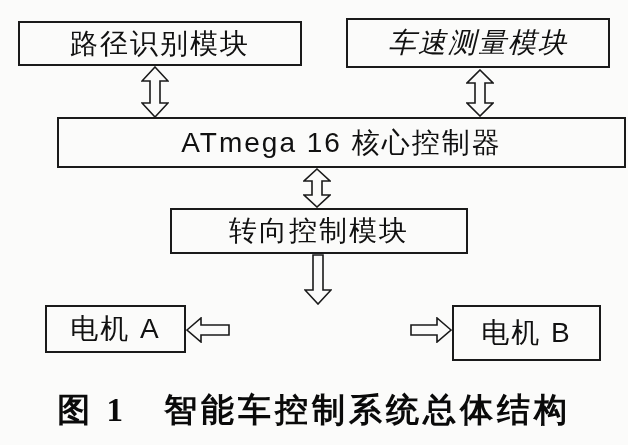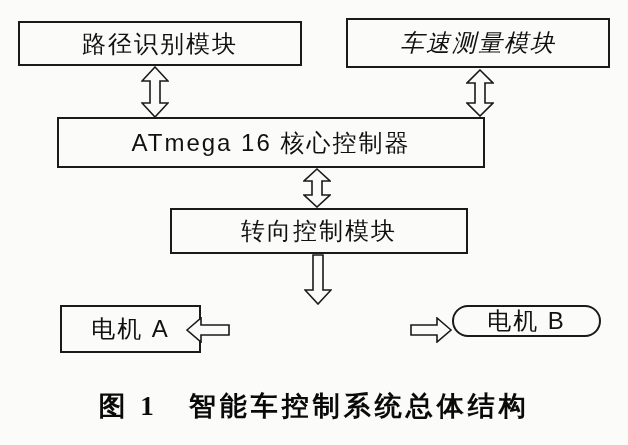--- a/index.html
+++ b/index.html
@@ -15,21 +15,21 @@
     background: #fbfbfa;
     overflow: hidden;
   }
   .box {
     position: absolute;
     border: 2px solid #1a1a1a;
     background: #fbfbfa;
     display: flex;
     align-items: center;
     justify-content: center;
-    font-size: 24px;
+    font-size: 28px;
     color: #111;
     letter-spacing: 2px;
     box-sizing: border-box;
     white-space: nowrap;
   }
   .arrow {
     position: absolute;
     display: block;
   }
   .arrow polygon {
@@ -39,21 +39,21 @@
     stroke-linejoin: miter;
   }
   .caption {
     position: absolute;
     left: 0;
     top: 388px;
     width: 100%;
     text-align: center;
     font-family: "Liberation Serif", serif;
     font-weight: 700;
-    font-size: 27px;
+    font-size: 33px;
     color: #0a0a0a;
     letter-spacing: 4px;
   }
 </style>
 </head>
 <body>
 
 <div class="page">
 
   <div class="box" style="left:18px; top:21px; width:284px; height:45px;">路径识别模块</div>
@@ -61,40 +61,40 @@
   <div class="box" style="left:346px; top:18px; width:264px; height:50px;font-style:italic;">车速测量模块</div>
 
   <svg class="arrow" style="left:141px; top:66px;" width="28" height="52" viewBox="0 0 28 52">
     <polygon points="14,1 27,15 19,15 19,37 27,37 14,51 1,37 9,37 9,15 1,15"></polygon>
   </svg>
 
   <svg class="arrow" style="left:466px; top:69px;" width="28" height="48" viewBox="0 0 28 48">
     <polygon points="14,1 27,14 19,14 19,34 27,34 14,47 1,34 9,34 9,14 1,14"></polygon>
   </svg>
 
-  <div class="box" style="left:57px; top:117px; width:428px; height:51px;">ATmega 16 核心控制器</div>
+  <div class="box" style="left:57px; top:117px; width:569px; height:51px;">ATmega 16 核心控制器</div>
 
   <svg class="arrow" style="left:303px; top:168px;" width="28" height="40" viewBox="0 0 28 40">
     <polygon points="14,1 27,13 19,13 19,27 27,27 14,39 1,27 9,27 9,13 1,13"></polygon>
   </svg>
 
   <div class="box" style="left:170px; top:208px; width:298px; height:46px;">转向控制模块</div>
 
   <svg class="arrow" style="left:304px; top:254px;" width="28" height="51" viewBox="0 0 28 51">
     <polygon points="9,1 19,1 19,36 27,36 14,50 1,36 9,36"></polygon>
   </svg>
 
-  <div class="box" style="left:45px; top:305px; width:141px; height:48px;margin-left:15px;">电机 A</div>
+  <div class="box" style="left:45px; top:305px; width:141px; height:48px;">电机 A</div>
 
   <svg class="arrow" style="left:186px; top:317px;" width="44" height="26" viewBox="0 0 44 26">
     <polygon points="1,13 15,1 15,8 43,8 43,18 15,18 15,25"></polygon>
   </svg>
 
 
   <svg class="arrow" style="left:410px; top:317px;" width="42" height="26" viewBox="0 0 42 26">
     <polygon points="41,13 27,1 27,8 1,8 1,18 27,18 27,25"></polygon>
   </svg>
 
-  <div class="box" style="left:452px; top:305px; width:149px; height:32px;border-radius:19px;">电机 B</div>
+  <div class="box" style="left:452px; top:305px; width:149px; height:56px;">电机 B</div>
 
   <div class="caption">图 1　智能车控制系统总体结构</div>
 
 </div>
 
 </body></html>

